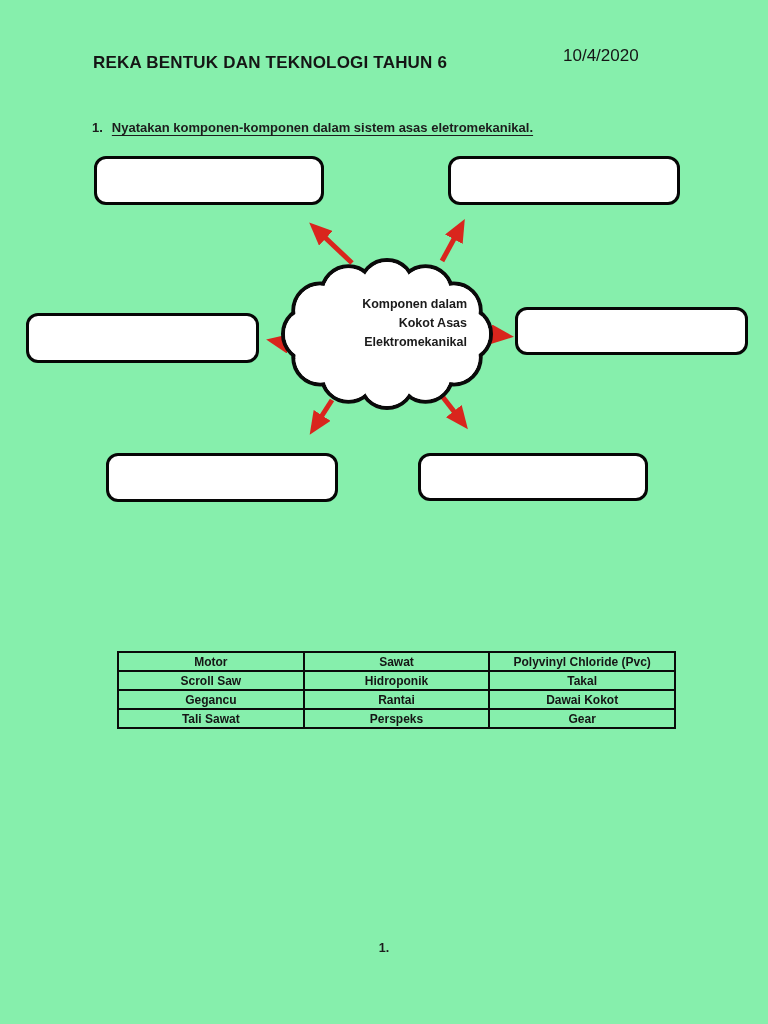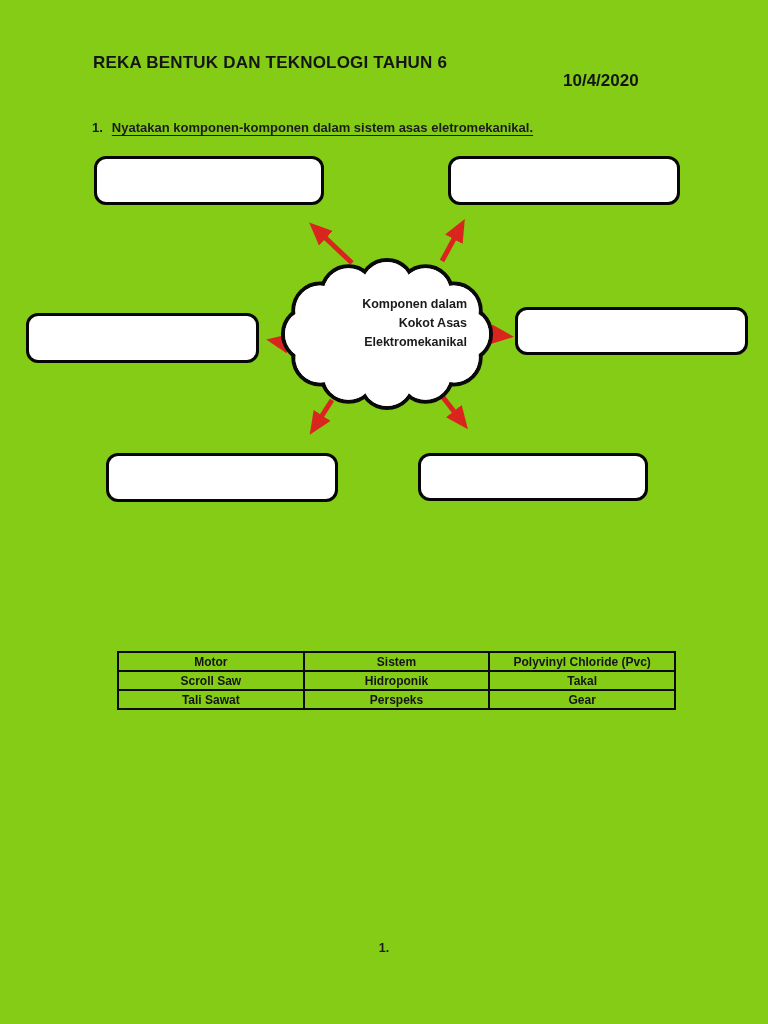--- a/index.html
+++ b/index.html
@@ -1,30 +1,30 @@
 <!DOCTYPE html>
 <html><head>
 <meta charset="utf-8">
 <style>
   html,body{margin:0;padding:0;background:#ffffff;}
   .page{
     position:relative;
     width:768px;height:1024px;
-    background:#84cc16;
+    background:#86efac;
     font-family:"Liberation Sans","DejaVu Sans",sans-serif;
     color:#111;
     overflow:hidden;
   }
   .doc-title{
     position:absolute;left:93px;top:53px;
     font-size:17px;font-weight:bold;letter-spacing:0.2px;color:#151515;
   }
   .doc-date{
-    position:absolute;left:563px;top:71px;
-    font-size:17px;font-weight:bold;color:#151515;text-align:center;
+    position:absolute;left:563px;top:46px;
+    font-size:17px;font-weight:normal;color:#151515;text-align:center;
   }
   .question-line{
     position:absolute;left:92px;top:120px;
     font-size:13px;font-weight:600;color:#1c1c1c;
     white-space:nowrap;
   }
   .question-number{display:inline-block;margin-right:9px;}
   .question-text{text-decoration:underline;text-underline-offset:3px;}
   .diagram-svg{
     position:absolute;left:0;top:0;width:768px;height:1024px;
@@ -140,27 +140,32 @@
   <div class="cloud-label">
     <div>Komponen dalam</div>
     <div>Kokot Asas</div>
     <div>Elektromekanikal</div>
   </div>
 
   <table class="word-table">
     <tbody>
       <tr>
         <td>Motor</td>
-        <td>Sistem</td>
+        <td>Sawat</td>
         <td>Polyvinyl Chloride (Pvc)</td>
       </tr>
       <tr>
         <td>Scroll Saw</td>
         <td>Hidroponik</td>
         <td>Takal</td>
+      </tr>
+      <tr>
+        <td>Gegancu</td>
+        <td>Rantai</td>
+        <td>Dawai Kokot</td>
       </tr>
       <tr>
         <td>Tali Sawat</td>
         <td>Perspeks</td>
         <td>Gear</td>
       </tr>
     </tbody>
   </table>
 
   <div class="footer-page-number">1.</div>

